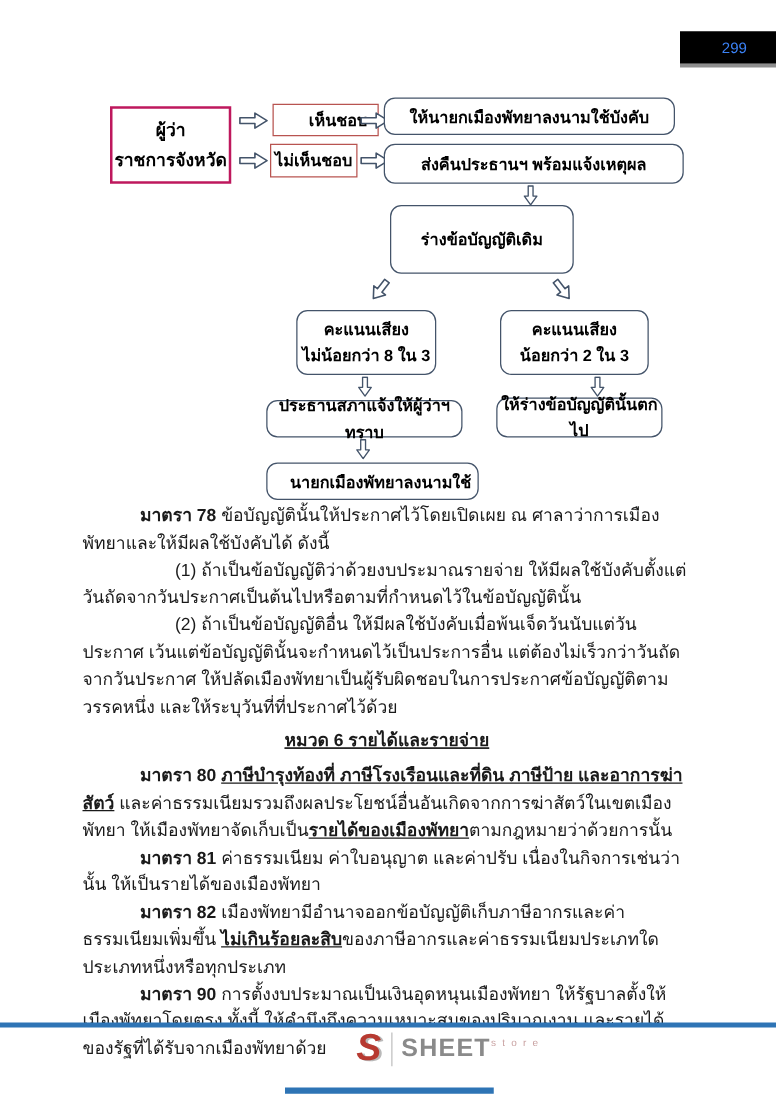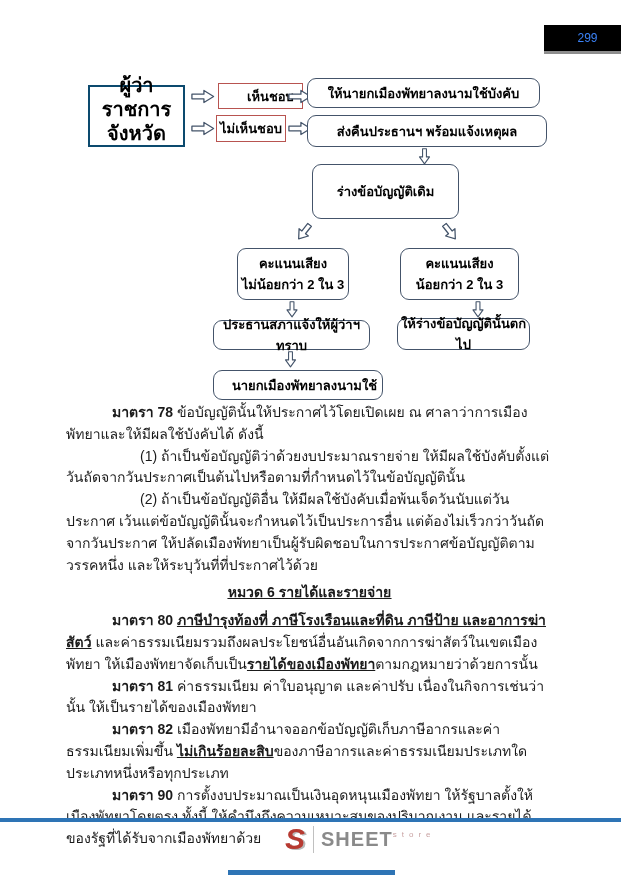--- a/index.html
+++ b/index.html
@@ -23,21 +23,21 @@
     position:absolute; left:544px; top:51px; width:77px; height:3px; background:#8e8e8e;
   }
   
   .fc-box {
     position:absolute; display:flex; flex-direction:column;
     align-items:center; justify-content:center; text-align:center;
     background:#fff; font-weight:700; font-size:13px; color:#000; line-height:21px;
   }
   .rounded { border:1.6px solid #44546a; border-radius:9px; }
   .redbox  { border:1.6px solid #b85450; }
-  .blackbox{ border:2px solid #0c4a6e; font-size:20px; line-height:24px;justify-content:flex-end; }
+  .blackbox{ border:2px solid #be185d; font-size:14px; line-height:24px; }
   .arrow { position:absolute; }
   .arrow svg { display:block; }
   
   .bodytext {
     position:absolute; left:66px; top:402px; width:487px;
     font-size:14px; line-height:21.8px; color:#1a1a1a;
   }
   .para { margin:0; }
   .indent1 { text-indent:46px; }
   .indent2 { text-indent:74px; }
@@ -138,21 +138,21 @@
         </svg>
     </div>
     <div class="arrow" style="left:442px; top:222px; transform:rotate(-38deg);">
       <svg width="16" height="20" viewBox="0 0 16 22">
           <polygon points="5.5,1 10.5,1 10.5,11.5 14.5,11.5 8,20.5 1.5,11.5 5.5,11.5" fill="#fff" stroke="#44546a" stroke-width="1.4" stroke-linejoin="round"></polygon>
         </svg>
     </div>
 
     <div class="fc-box rounded" style="left:237px; top:248px; width:110px; height:50px;">
       <span>คะแนนเสียง</span>
-      <span>ไม่น้อยกว่า 2 ใน 3</span>
+      <span>ไม่น้อยกว่า 8 ใน 3</span>
     </div>
     <div class="fc-box rounded" style="left:400px; top:248px; width:117px; height:50px;">
       <span>คะแนนเสียง</span>
       <span>น้อยกว่า 2 ใน 3</span>
     </div>
 
     <div class="arrow" style="left:285px; top:301px;">
       <svg width="14" height="17" viewBox="0 0 16 22">
           <polygon points="5.5,1 10.5,1 10.5,11.5 14.5,11.5 8,20.5 1.5,11.5 5.5,11.5" fill="#fff" stroke="#44546a" stroke-width="1.4" stroke-linejoin="round"></polygon>
         </svg>

